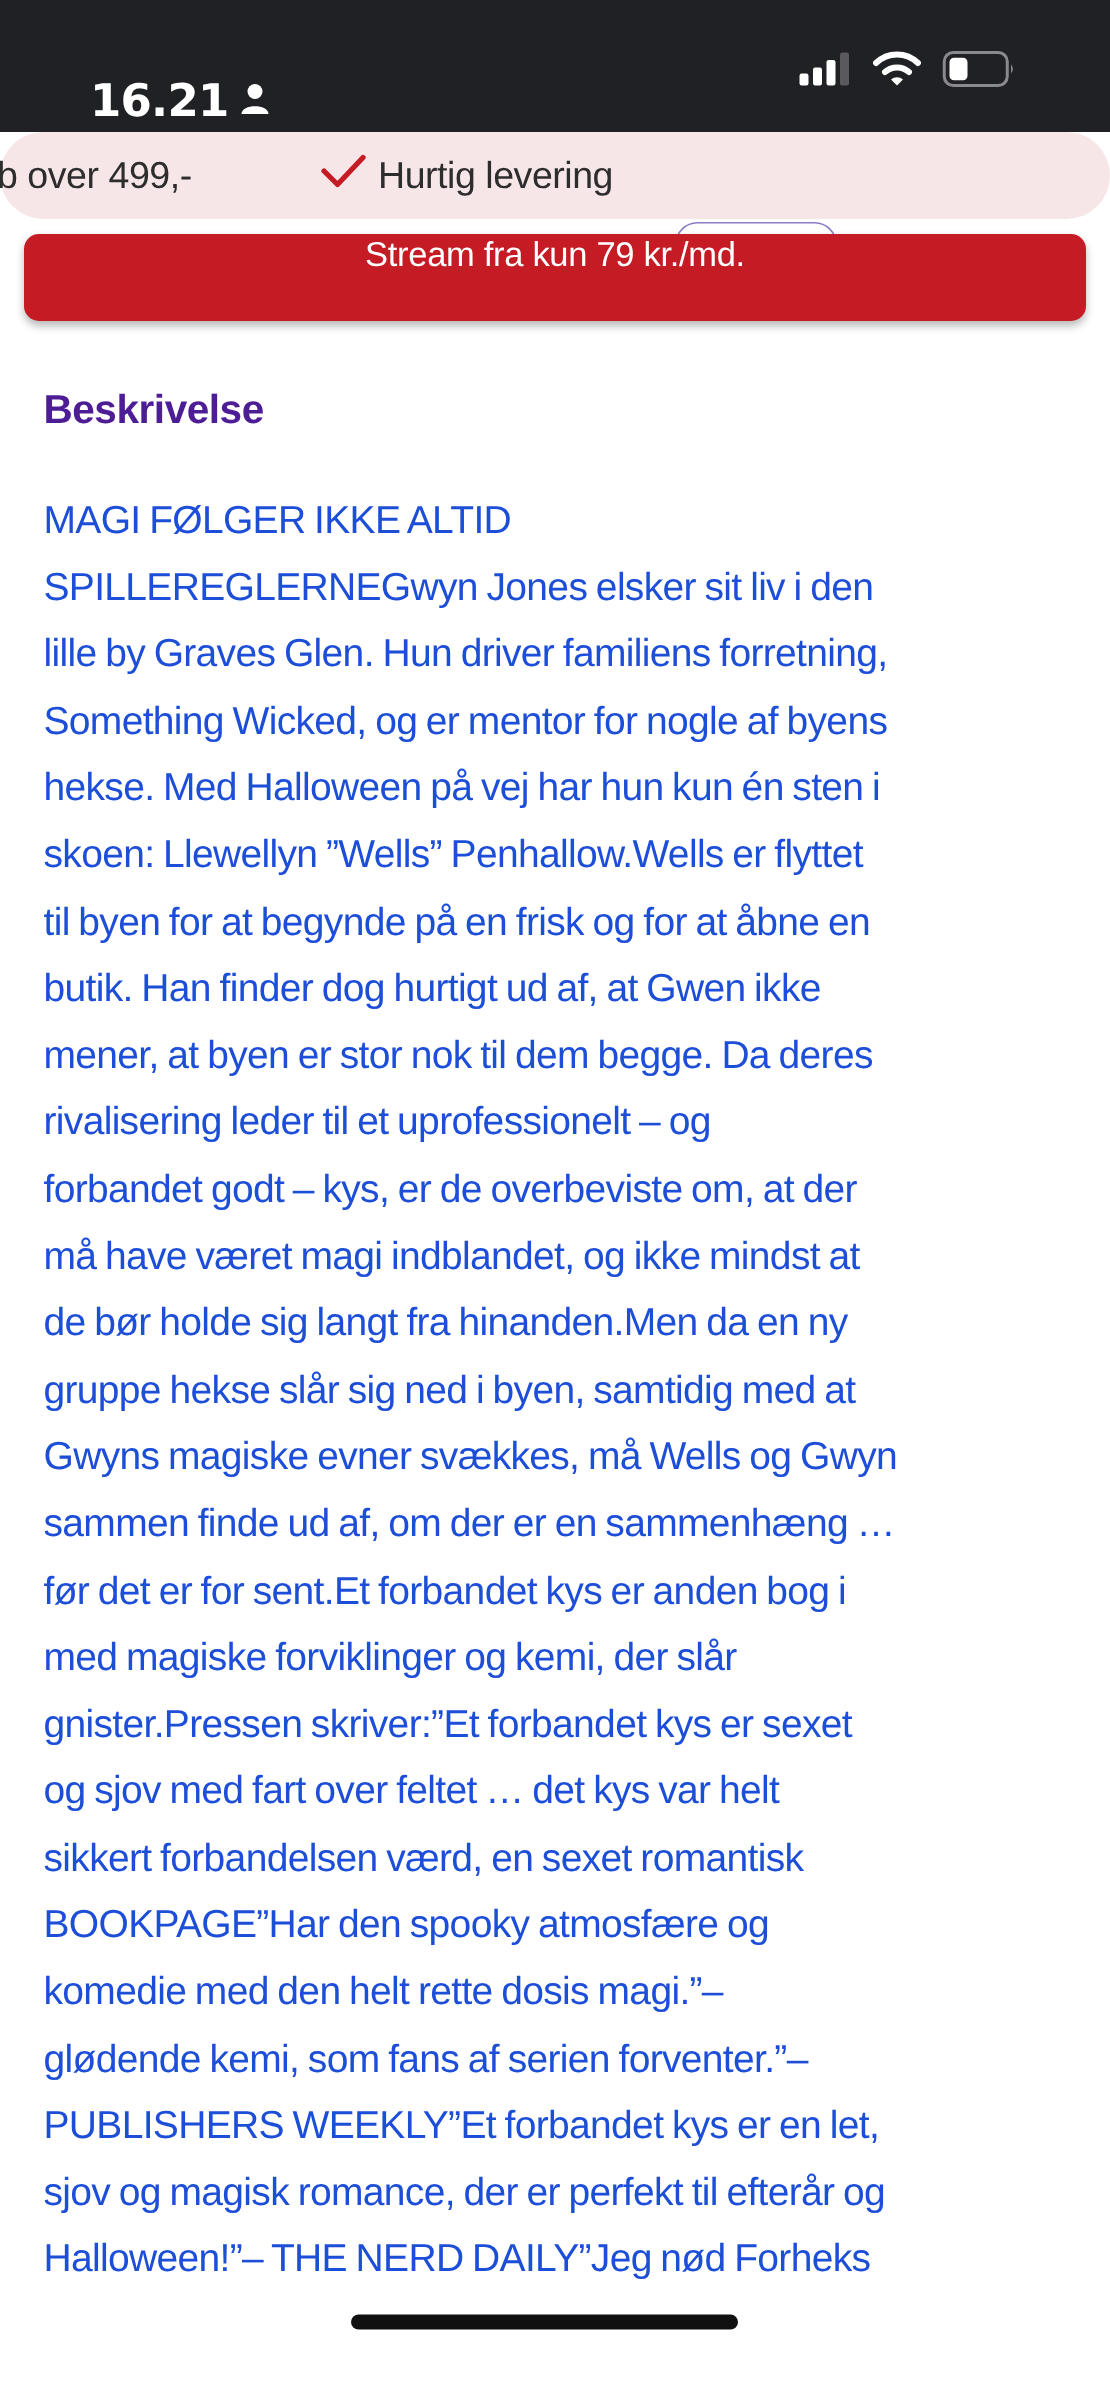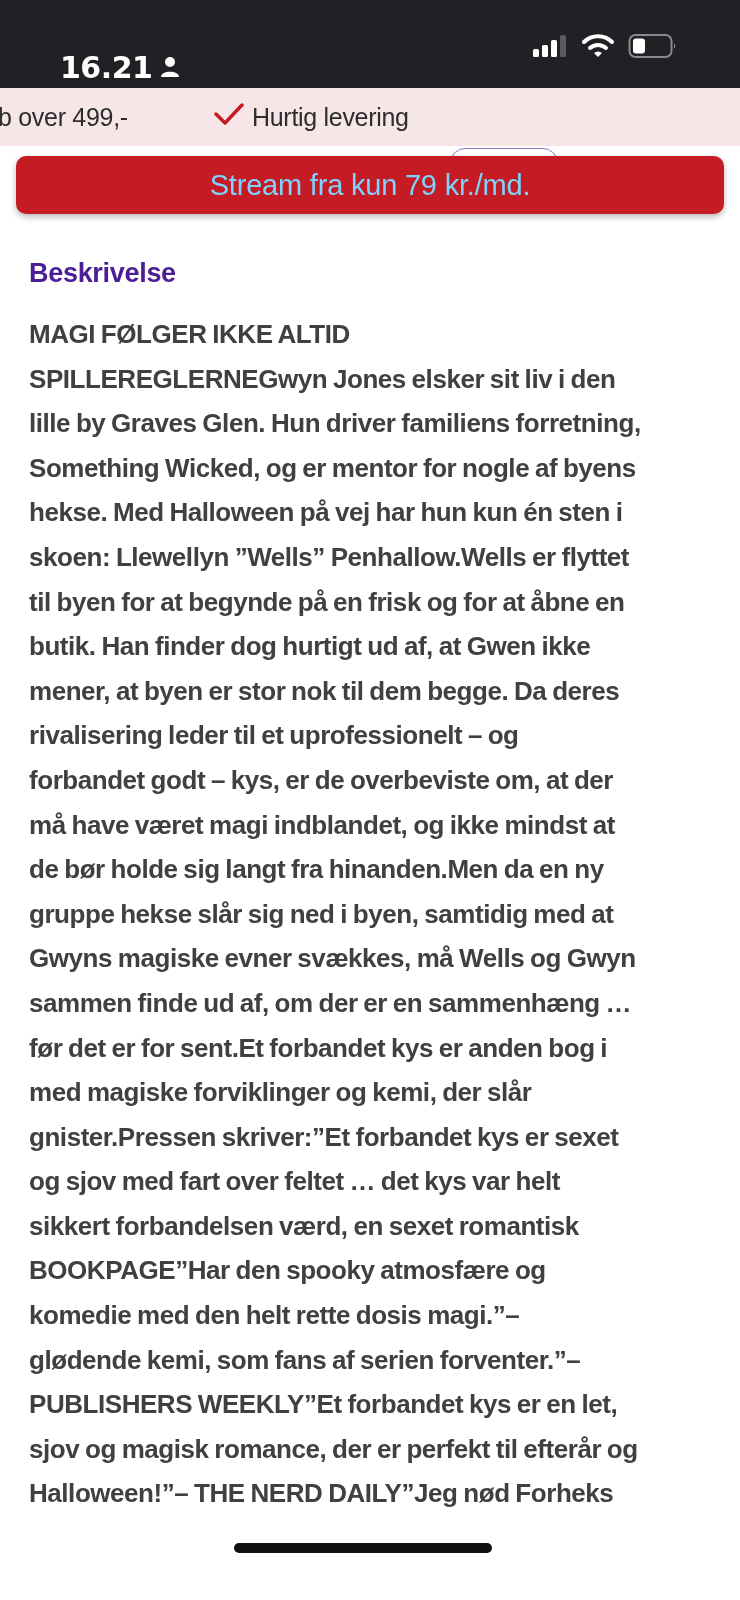--- a/index.html
+++ b/index.html
@@ -34,20 +34,21 @@
     }
     .usp-bar {
       position: absolute;
       top: 88px; left: 0;
       width: 740px; height: 58px;
       background: #f7e6e7;
       display: flex; align-items: center;
       font-size: 25px;
       color: #2d2d2d;
       white-space: nowrap;
+      border-radius: 29px;
     }
     .usp-item {
       position: absolute;
       top: 0; height: 58px;
       display: flex; align-items: center; gap: 8px;
       letter-spacing: -0.3px;
     }
     .usp-item svg { flex: none; }
     .behind-strip {
       position: absolute;
@@ -63,46 +64,45 @@
       border: 1.5px solid #8a7cc4;
       border-radius: 16px;
     }
     .cta-button {
       position: absolute;
       left: 16px; top: 156px;
       width: 708px; height: 58px;
       background: #c51b24;
       border-radius: 10px;
       box-shadow: 0 3px 6px rgba(0,0,0,0.28);
-      color: #7dd3fc;
-      font-size: 29px;
-      display: flex; align-items: center; justify-content: center;
+      color: #ffffff;
+      font-size: 23px;
+      display: flex; justify-content: center;
       letter-spacing: -0.2px;
       cursor: pointer;
     }
     .content {
       position: absolute;
       top: 250px; left: 29px;
       width: 690px;
     }
     .section-title {
       font-size: 27px;
       font-weight: bold;
       color: #4c1d95;
       letter-spacing: -0.3px;
       line-height: 46px;
     }
     .description {
-      margin-top: 16px;
+      margin-top: 28px;
       font-size: 26px;
       line-height: 44.6px;
-      color: #404040;
+      color: #1d4ed8;
       letter-spacing: -0.45px;
       word-spacing: -1px;
-      font-weight: bold;
     }
     .description .line { display: block; white-space: nowrap; }
     .home-indicator {
       position: absolute;
       left: 234px; top: 1543px;
       width: 258px; height: 10px;
       background: #111111;
       border-radius: 6px;
     }
   </style>

